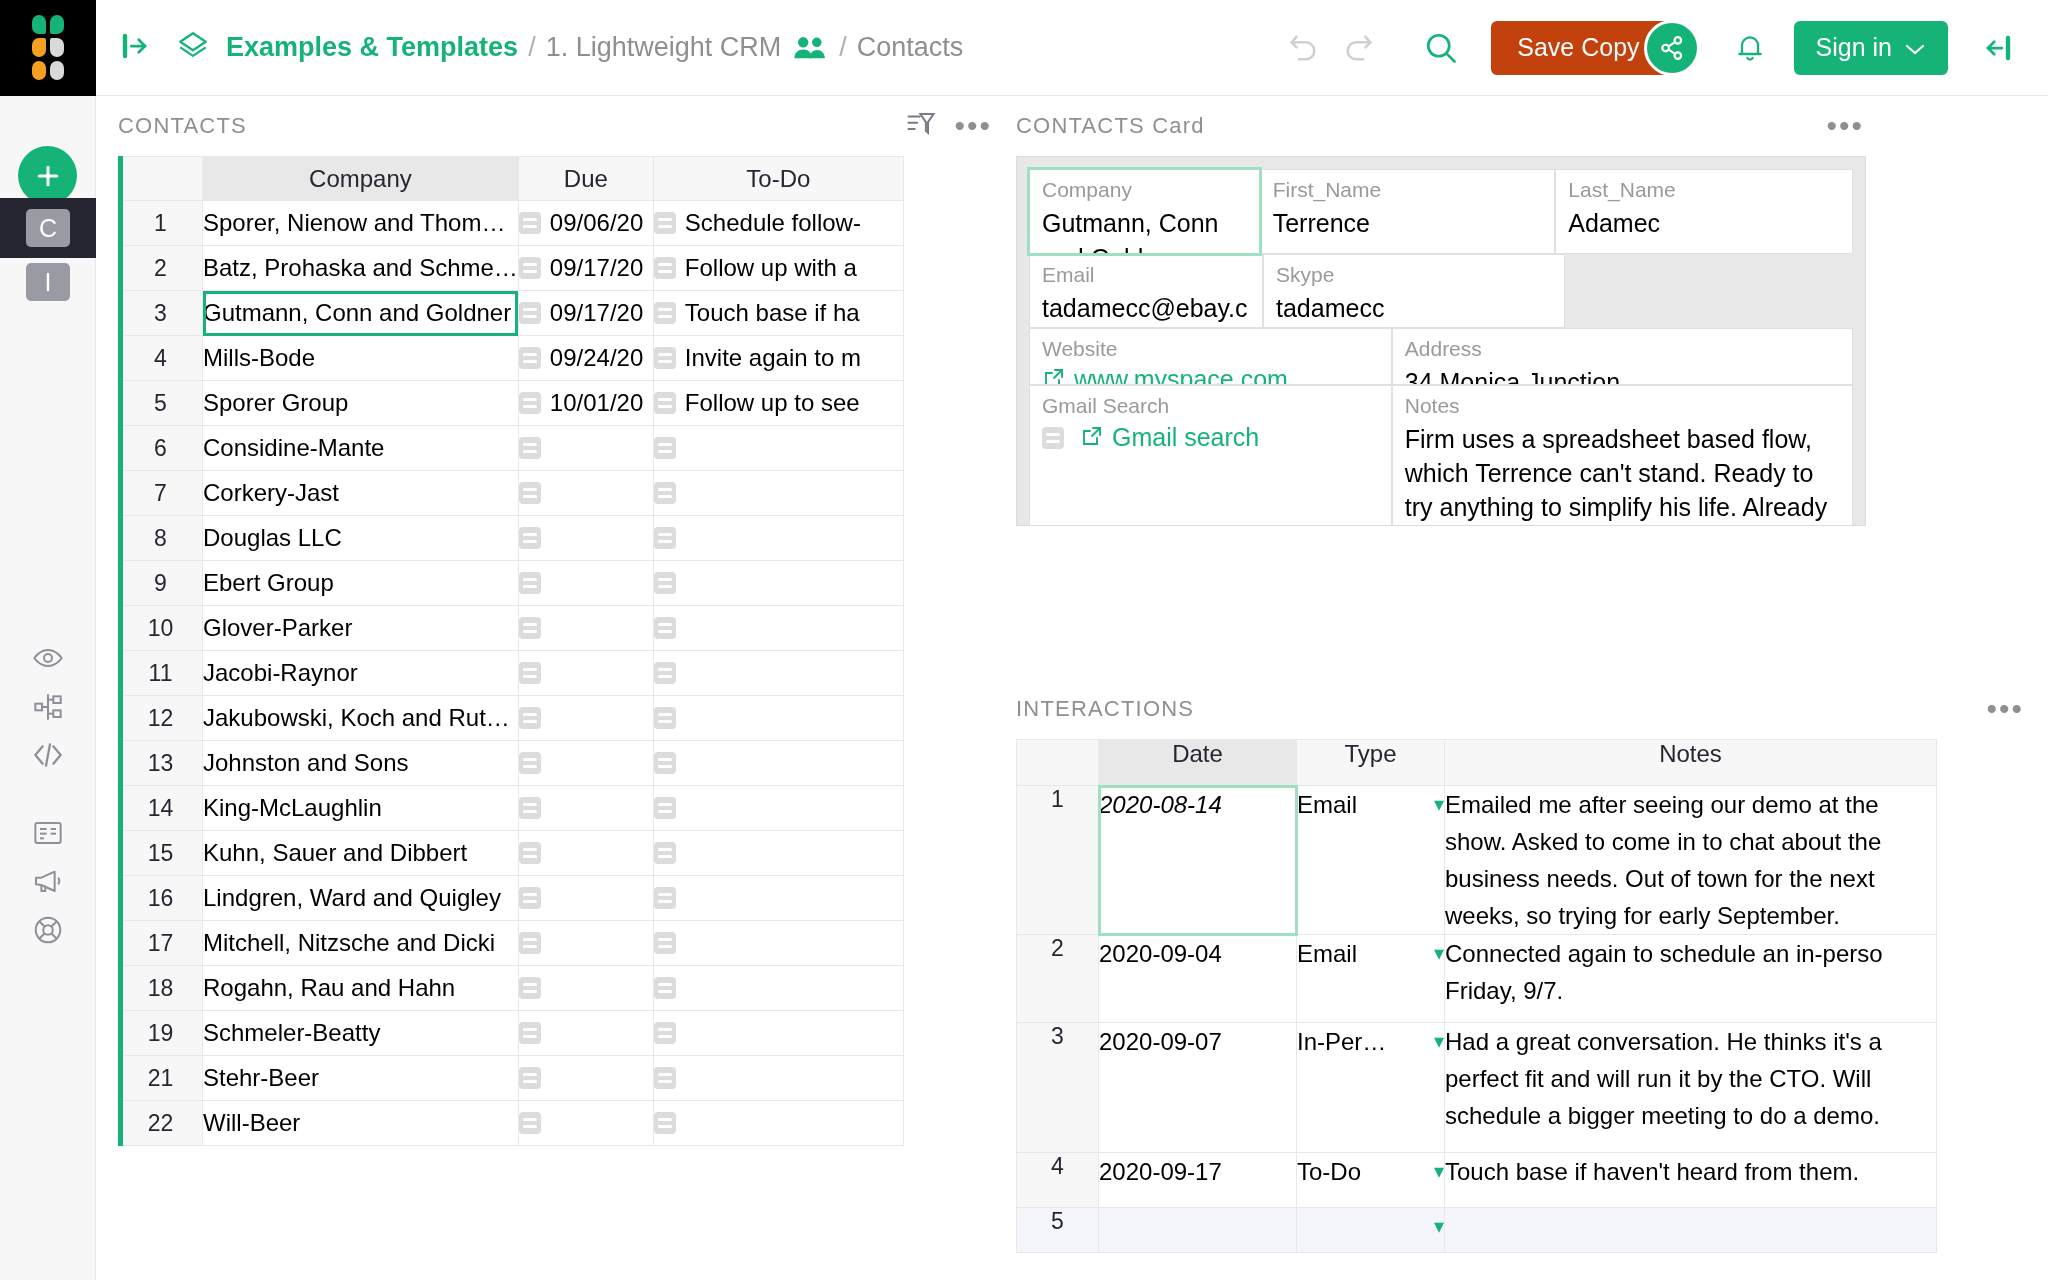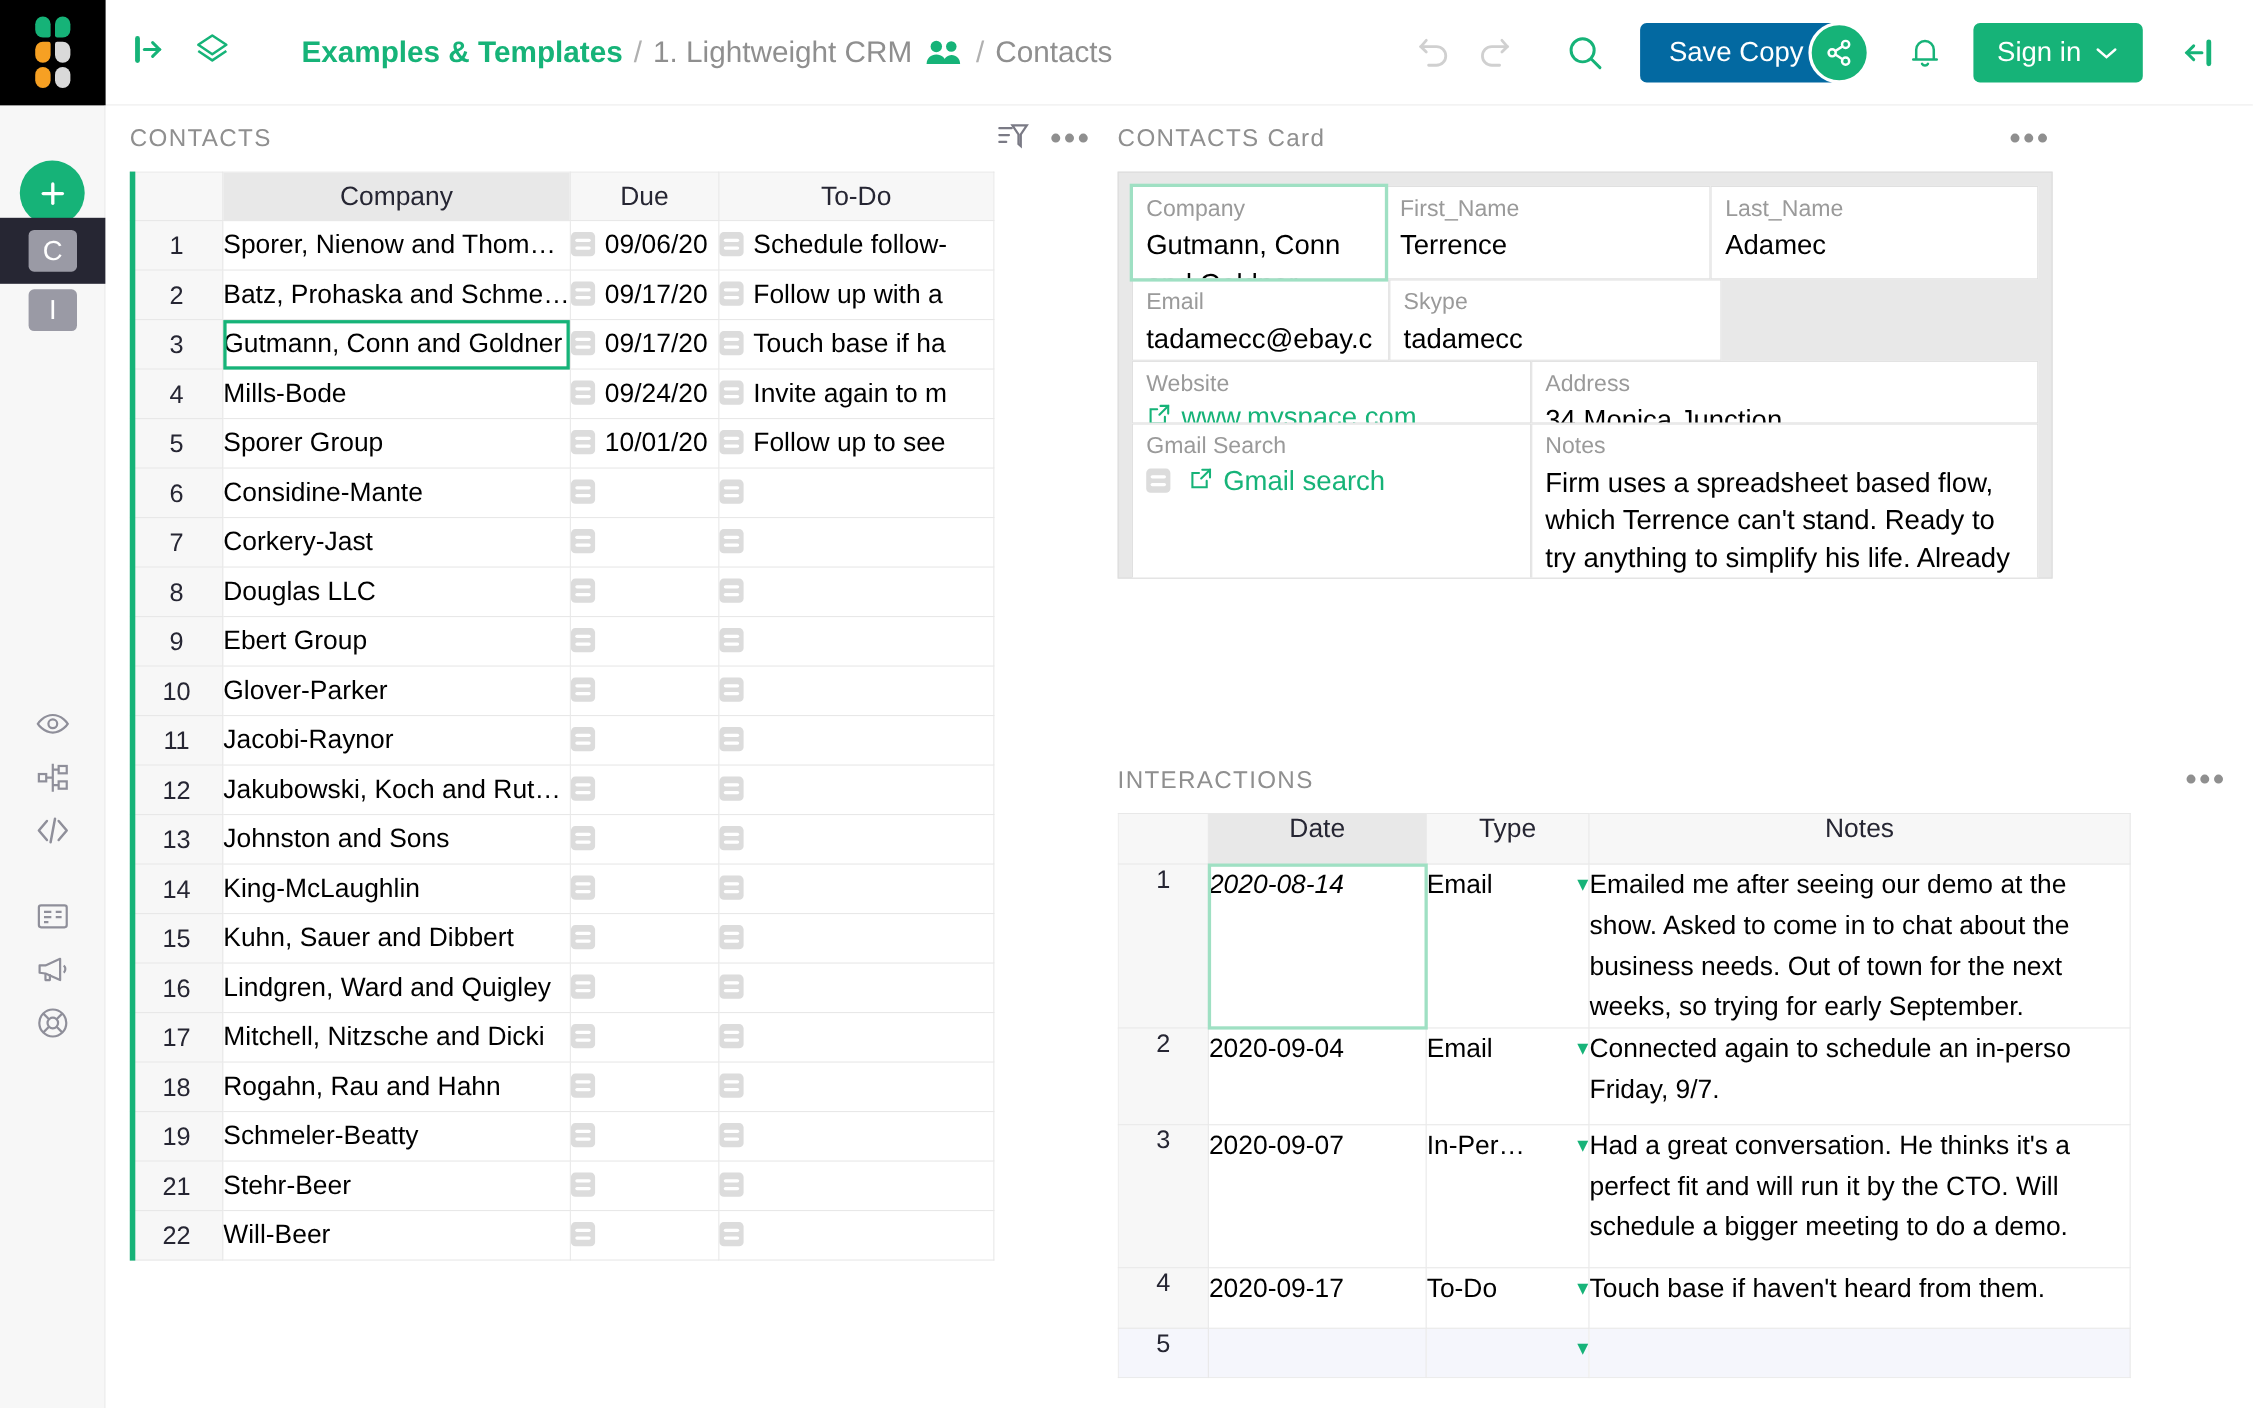--- a/index.html
+++ b/index.html
@@ -30,39 +30,39 @@
   .p-bl { background: #f6a023; border-radius: 7px 7px 7px 7px; }
   .p-br { background: #d9d9d9; border-radius: 7px 7px 7px 7px; }
 
   #expand-icon { margin-left: 24px; flex: none; cursor: pointer; }
   #doc-icon { margin-left: 26px; flex: none; }
 
   #breadcrumb {
     display: flex; align-items: center; margin-left: 16px;
     font-size: 27px; white-space: nowrap;
   }
-  .bc-link { color: #16b378; text-decoration: none; font-weight: 600; cursor: pointer; margin-left: 48px; }
+  .bc-link { color: #16b378; text-decoration: none; font-weight: 600; cursor: pointer; }
   .bc-sep { color: #b0b0b0; margin: 0 10px; font-weight: 400; }
   .bc-doc { color: #8f8f8f; font-weight: 400; }
   .bc-current { color: #8f8f8f; font-weight: 400; }
   #people-icon { margin: 0 2px 0 12px; display: inline-flex; align-items: center; }
 
   #topbar-right {
     margin-left: auto; display: flex; align-items: center;
     padding-right: 22px; gap: 0;
   }
   .icon-btn {
     width: 56px; height: 56px; display: flex; align-items: center;
     justify-content: center; cursor: pointer; background: none; border: none;
   }
   #undo-redo { display: flex; align-items: center; margin-right: 26px; }
   #search-btn { margin-right: 22px; }
   #savecopy-wrap { display: flex; align-items: center; position: relative; }
   #save-copy-btn {
-    background: #0369a1; color: #fff; border: none; border-radius: 6px;
+    background: #c2410c; color: #fff; border: none; border-radius: 6px;
     height: 54px; padding: 0 30px 0 26px; font-size: 25px;
     font-family: "Liberation Sans", sans-serif; cursor: pointer;
     display: flex; align-items: center; margin-right: -26px;
   }
   #share-btn {
     width: 56px; height: 56px; border-radius: 50%; background: #16b378;
     border: 3px solid #ffffff; display: flex; align-items: center;
     justify-content: center; cursor: pointer; position: relative; z-index: 2;
   }
   #bell-btn { margin: 0 16px 0 22px; }

